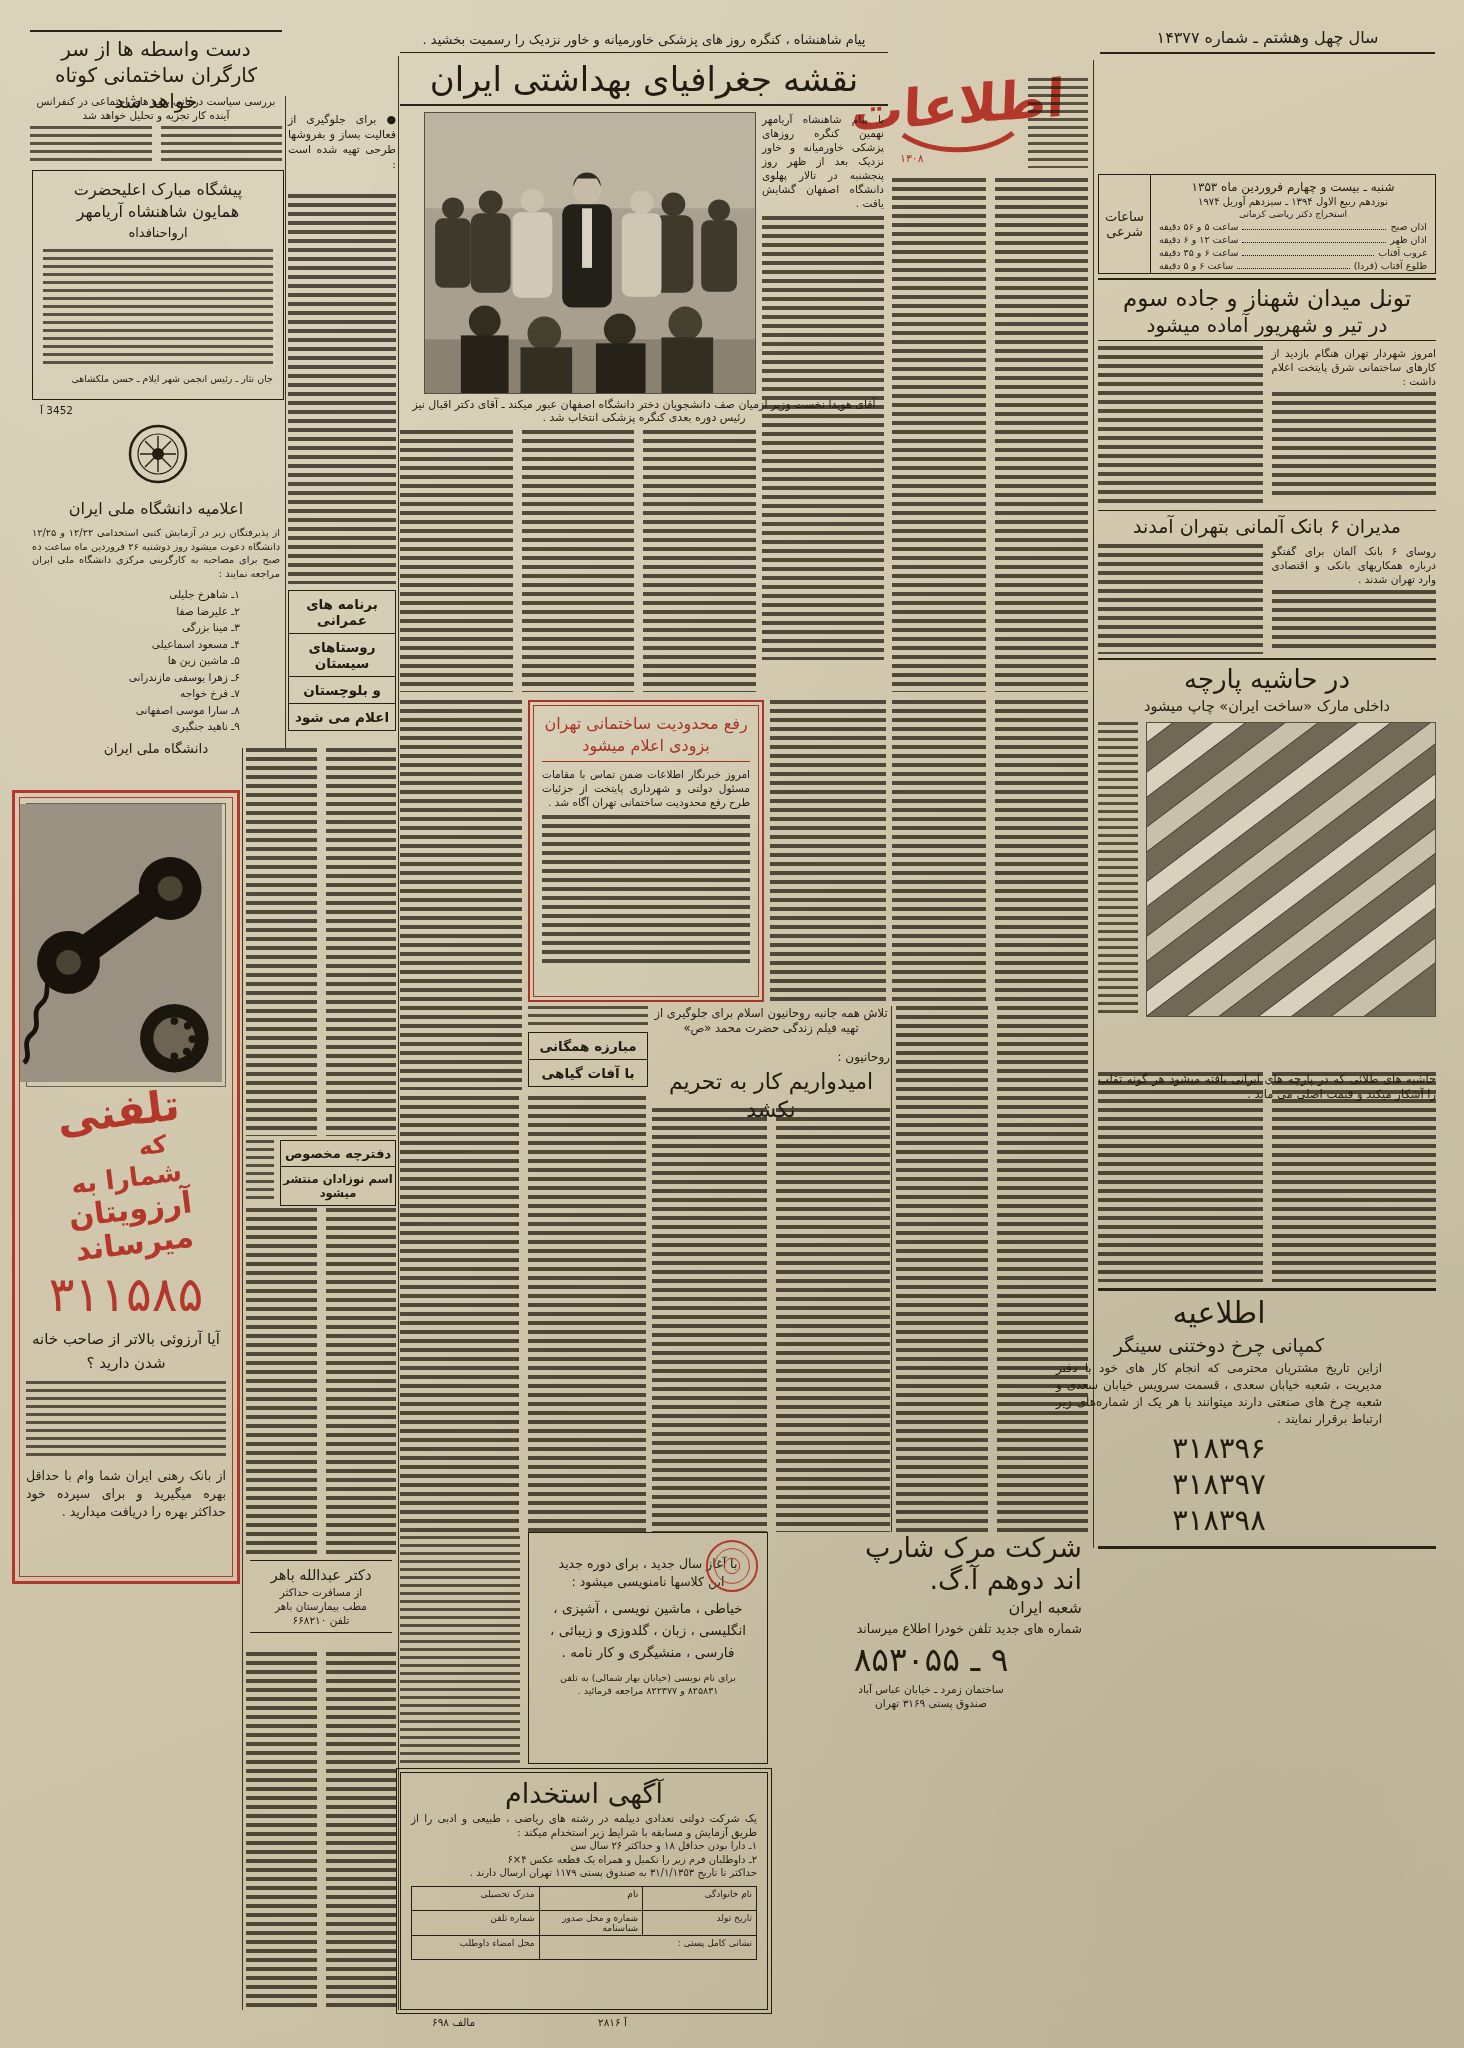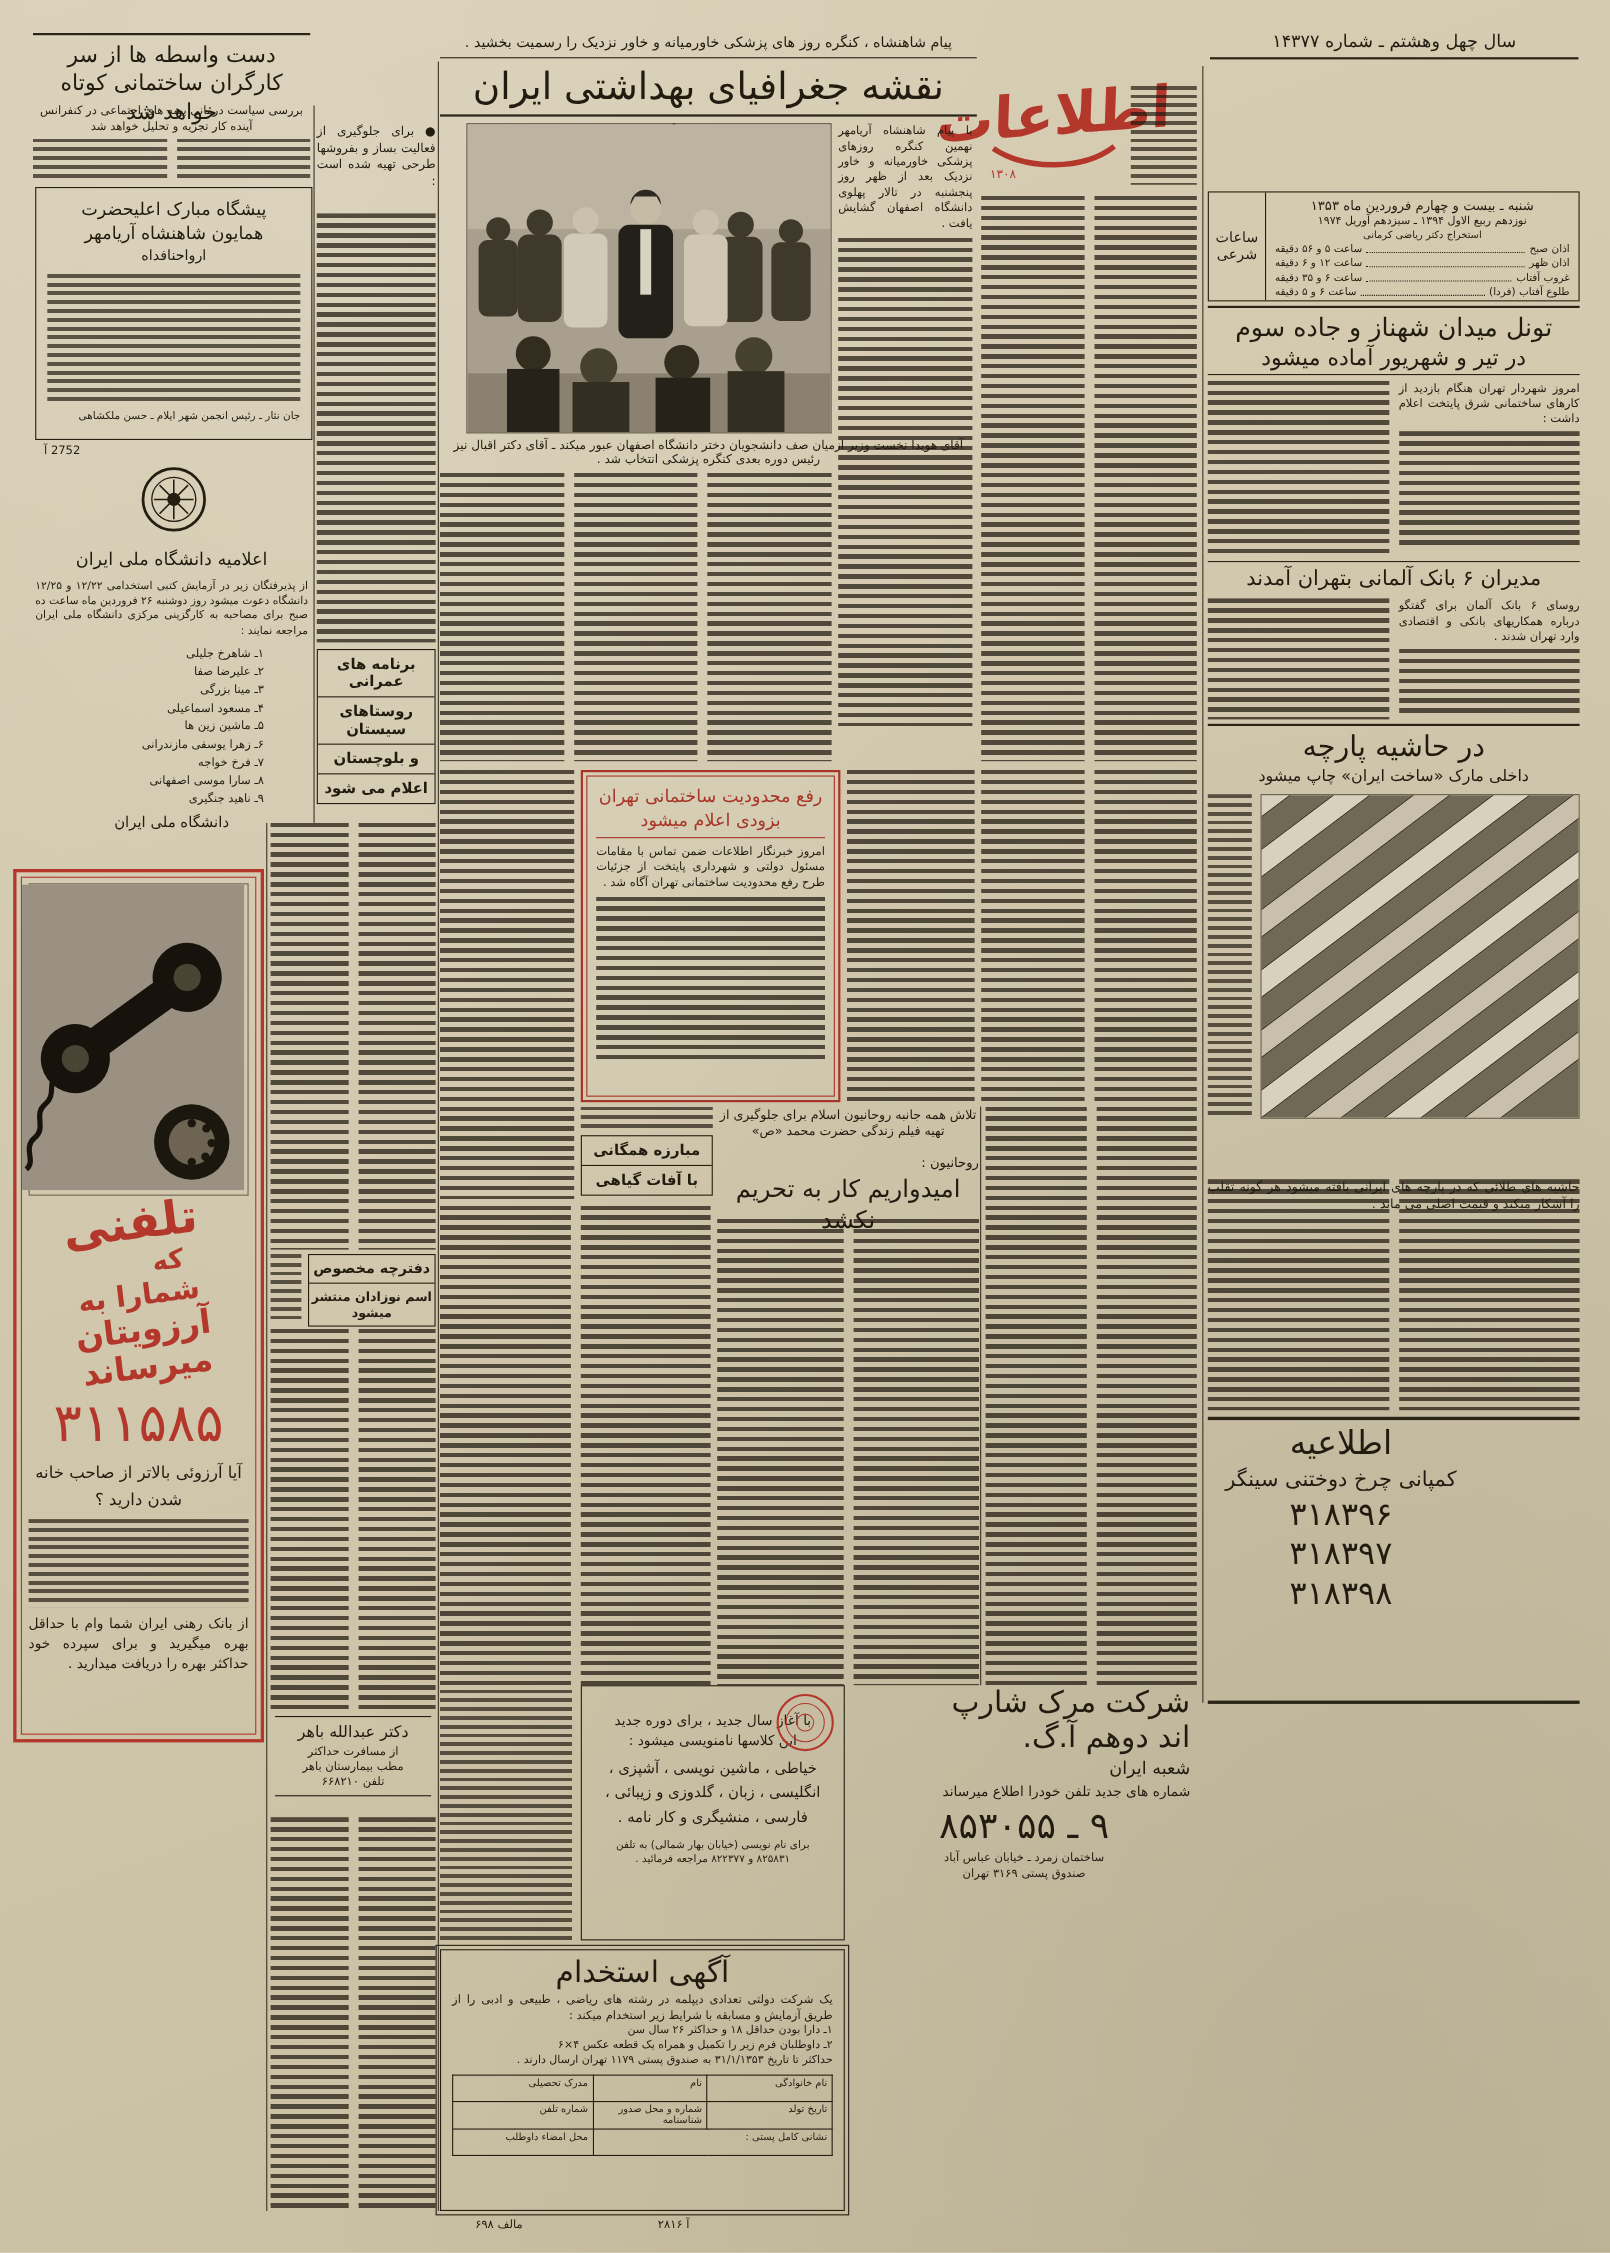--- a/index.html
+++ b/index.html
@@ -290,20 +290,21 @@
 <p class="ab b jst" style="left:1098px;top:1072px;width:338px;font-size:11.5px;line-height:15px">حاشیه های طلائی که در پارچه های ایرانی بافته میشود هر گونه تقلب را آشکار میکند و قیمت اصلی می ماند .</p>
 <div class="ab cols" style="left:1098px;top:1072px;width:338px;height:210px">
   <div class="greek"></div>
   <div class="greek"></div>
 </div>
 
 <div class="ab rule" style="left:1098px;top:1288px;width:338px;height:3px"></div>
 <div class="ab" style="left:1050px;top:1294px;width:338px">
   <div class="b ctr" style="font-size:30px;line-height:38px">اطلاعیه</div>
   <div class="b ctr" style="font-size:19px;line-height:26px">کمپانی چرخ دوختنی سینگر</div>
+  <p class="b jst" style="font-size:12px;line-height:17px;padding:2px 6px">ازاین تاریخ مشتریان محترمی که انجام کار های خود با دفتر مدیریت ، شعبه خیابان سعدی ، قسمت سرویس خیابان سعدی و شعبه چرخ های صنعتی دارند میتوانند با هر یک از شماره‌های زیر ارتباط برقرار نمایند .</p>
   <div class="b ctr" style="font-size:29px;line-height:36px;letter-spacing:3px">۳۱۸۳۹۶</div>
   <div class="b ctr" style="font-size:29px;line-height:36px;letter-spacing:3px">۳۱۸۳۹۷</div>
   <div class="b ctr" style="font-size:29px;line-height:36px;letter-spacing:3px">۳۱۸۳۹۸</div>
 </div>
 <div class="ab rule" style="left:1098px;top:1546px;width:338px;height:3px"></div>
 
 <div class="ab rule" style="left:30px;top:30px;width:252px;height:2px"></div>
 <div class="ab b ctr" style="left:30px;top:36px;width:252px;font-size:20px;line-height:26px">دست واسطه ها از سر کارگران ساختمانی کوتاه خواهد شد</div>
 <div class="ab b ctr" style="left:34px;top:94px;width:244px;font-size:10.5px;line-height:14px">بررسی سیاست درمانی بیمه های اجتماعی در کنفرانس آینده کار تجزیه و تحلیل خواهد شد</div>
 <div class="ab cols" style="left:30px;top:126px;width:252px;height:38px">
@@ -311,21 +312,21 @@
   <div class="greek-sm"></div>
 </div>
 
 <div class="ab box1" style="left:32px;top:170px;width:252px;height:230px;padding:8px 10px">
   <div class="b ctr" style="font-size:16px;line-height:22px">پیشگاه مبارک اعلیحضرت</div>
   <div class="b ctr" style="font-size:16px;line-height:22px">همایون شاهنشاه آریامهر</div>
   <div class="b ctr" style="font-size:13px;line-height:20px">ارواحنافداه</div>
   <div class="greek-sm" style="height:118px;margin-top:6px"></div>
   <div class="b" style="font-size:9.5px;line-height:13px;margin-top:5px">جان نثار ـ رئیس انجمن شهر ایلام ـ حسن ملکشاهی</div>
 </div>
-<div class="ab" style="left:40px;top:404px;font-size:10.5px">2752 آ</div>
+<div class="ab" style="left:40px;top:404px;font-size:10.5px">3452 آ</div>
 
 <div class="ab" style="left:128px;top:424px">
   <svg width="60" height="60" viewBox="0 0 60 60">
     <circle cx="30" cy="30" r="28" fill="none" stroke="#241e11" stroke-width="2.5"></circle>
     <circle cx="30" cy="30" r="20" fill="none" stroke="#241e11" stroke-width="1.2"></circle>
     <g stroke="#241e11" stroke-width="1.4">
         <path d="M30 12v36M12 30h36M17 17l26 26M43 17L17 43"></path>
       </g>
     <circle cx="30" cy="30" r="6" fill="#241e11"></circle>
   </svg>

